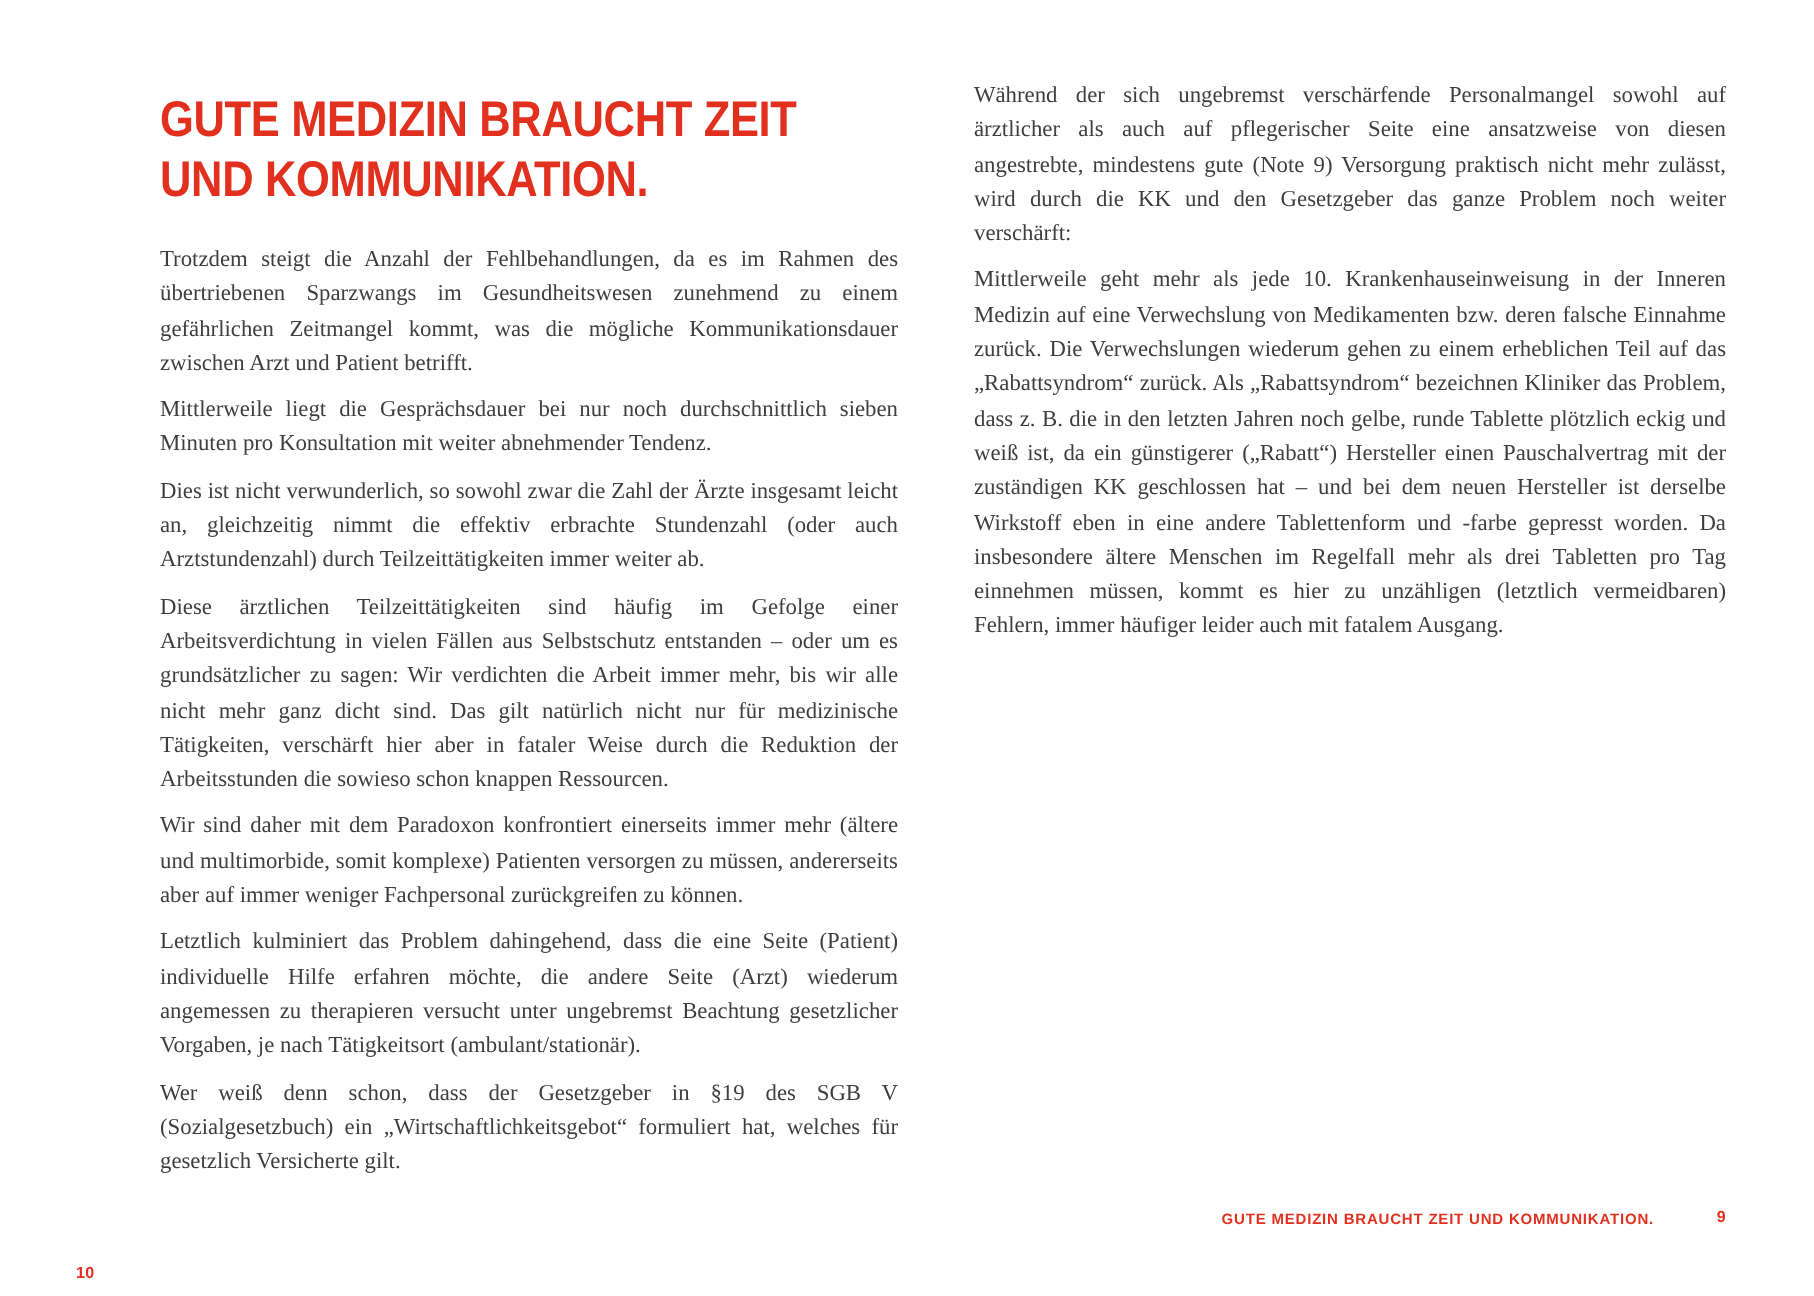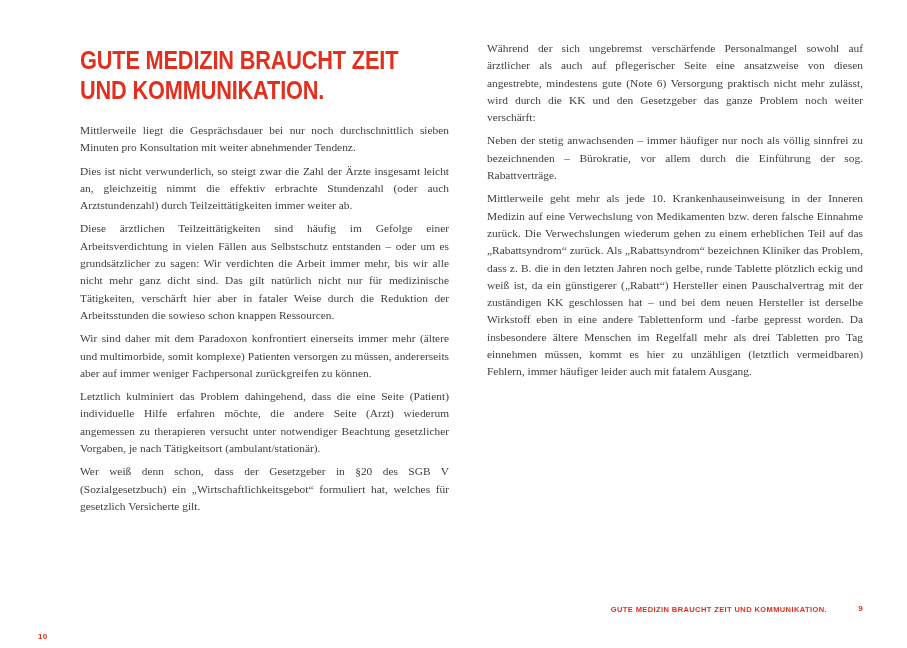--- a/index.html
+++ b/index.html
@@ -75,33 +75,33 @@
   }
 </style>
 </head>
 <body>
 
 <div class="spread">
 
   <div class="page page-left">
     <div class="text-block text-block-left">
       <h1 class="chapter-title"><span>GUTE MEDIZIN BRAUCHT ZEIT</span><br><span>UND KOMMUNIKATION.</span></h1>
+      <p class="body-par">Trotzdem steigt die Anzahl der Fehlbehandlungen, da es im Rahmen des übertriebenen Sparzwangs im Gesundheitswesen zunehmend zu einem gefährlichen Zeitmangel kommt, was die mögliche Kommunikationsdauer zwischen Arzt und Patient betrifft.</p>
       <p class="body-par">Mittlerweile liegt die Gesprächsdauer bei nur noch durchschnittlich sieben Minuten pro Konsultation mit weiter abnehmender Tendenz.</p>
-      <p class="body-par">Dies ist nicht verwunderlich, so steigt zwar die Zahl der Ärzte insgesamt leicht an, gleichzeitig nimmt die effektiv erbrachte Stundenzahl (oder auch Arztstundenzahl) durch Teilzeittätigkeiten immer weiter ab.</p>
+      <p class="body-par">Dies ist nicht verwunderlich, so sowohl zwar die Zahl der Ärzte insgesamt leicht an, gleichzeitig nimmt die effektiv erbrachte Stundenzahl (oder auch Arztstundenzahl) durch Teilzeittätigkeiten immer weiter ab.</p>
       <p class="body-par">Diese ärztlichen Teilzeittätigkeiten sind häufig im Gefolge einer Arbeitsverdichtung in vielen Fällen aus Selbstschutz entstanden – oder um es grundsätzlicher zu sagen: Wir verdichten die Arbeit immer mehr, bis wir alle nicht mehr ganz dicht sind. Das gilt natürlich nicht nur für medizinische Tätigkeiten, verschärft hier aber in fataler Weise durch die Reduktion der Arbeitsstunden die sowieso schon knappen Ressourcen.</p>
       <p class="body-par">Wir sind daher mit dem Paradoxon konfrontiert einerseits immer mehr (ältere und multimorbide, somit komplexe) Patienten versorgen zu müssen, andererseits aber auf immer weniger Fachpersonal zurückgreifen zu können.</p>
-      <p class="body-par">Letztlich kulminiert das Problem dahingehend, dass die eine Seite (Patient) individuelle Hilfe erfahren möchte, die andere Seite (Arzt) wiederum angemessen zu therapieren versucht unter notwendiger Beachtung gesetzlicher Vorgaben, je nach Tätigkeitsort (ambulant/stationär).</p>
-      <p class="body-par">Wer weiß denn schon, dass der Gesetzgeber in §20 des SGB V (Sozialgesetzbuch) ein „Wirtschaftlichkeitsgebot“ formuliert hat, welches für gesetzlich Versicherte gilt.</p>
+      <p class="body-par">Letztlich kulminiert das Problem dahingehend, dass die eine Seite (Patient) individuelle Hilfe erfahren möchte, die andere Seite (Arzt) wiederum angemessen zu therapieren versucht unter ungebremst Beachtung gesetzlicher Vorgaben, je nach Tätigkeitsort (ambulant/stationär).</p>
+      <p class="body-par">Wer weiß denn schon, dass der Gesetzgeber in §19 des SGB V (Sozialgesetzbuch) ein „Wirtschaftlichkeitsgebot“ formuliert hat, welches für gesetzlich Versicherte gilt.</p>
     </div>
     <div class="folio folio-left">10</div>
   </div>
 
   <div class="page page-right">
     <div class="text-block text-block-right">
-      <p class="body-par">Während der sich ungebremst verschärfende Personalmangel sowohl auf ärztlicher als auch auf pflegerischer Seite eine ansatzweise von diesen angestrebte, mindestens gute (Note 6) Versorgung praktisch nicht mehr zulässt, wird durch die KK und den Gesetzgeber das ganze Problem noch weiter verschärft:</p>
-      <p class="body-par">Neben der stetig anwachsenden – immer häufiger nur noch als völlig sinnfrei zu bezeichnenden – Bürokratie, vor allem durch die Einführung der sog. Rabattverträge.</p>
+      <p class="body-par">Während der sich ungebremst verschärfende Personalmangel sowohl auf ärztlicher als auch auf pflegerischer Seite eine ansatzweise von diesen angestrebte, mindestens gute (Note 9) Versorgung praktisch nicht mehr zulässt, wird durch die KK und den Gesetzgeber das ganze Problem noch weiter verschärft:</p>
       <p class="body-par">Mittlerweile geht mehr als jede 10. Krankenhauseinweisung in der Inneren Medizin auf eine Verwechslung von Medikamenten bzw. deren falsche Einnahme zurück. Die Verwechslungen wiederum gehen zu einem erheblichen Teil auf das „Rabattsyndrom“ zurück. Als „Rabattsyndrom“ bezeichnen Kliniker das Problem, dass z. B. die in den letzten Jahren noch gelbe, runde Tablette plötzlich eckig und weiß ist, da ein günstigerer („Rabatt“) Hersteller einen Pauschalvertrag mit der zuständigen KK geschlossen hat – und bei dem neuen Hersteller ist derselbe Wirkstoff eben in eine andere Tablettenform und -farbe gepresst worden. Da insbesondere ältere Menschen im Regelfall mehr als drei Tabletten pro Tag einnehmen müssen, kommt es hier zu unzähligen (letztlich vermeidbaren) Fehlern, immer häufiger leider auch mit fatalem Ausgang.</p>
     </div>
     <div class="running-footer">GUTE MEDIZIN BRAUCHT ZEIT UND KOMMUNIKATION.</div>
     <div class="folio folio-right">9</div>
   </div>
 
 </div>
 
 </body></html>

